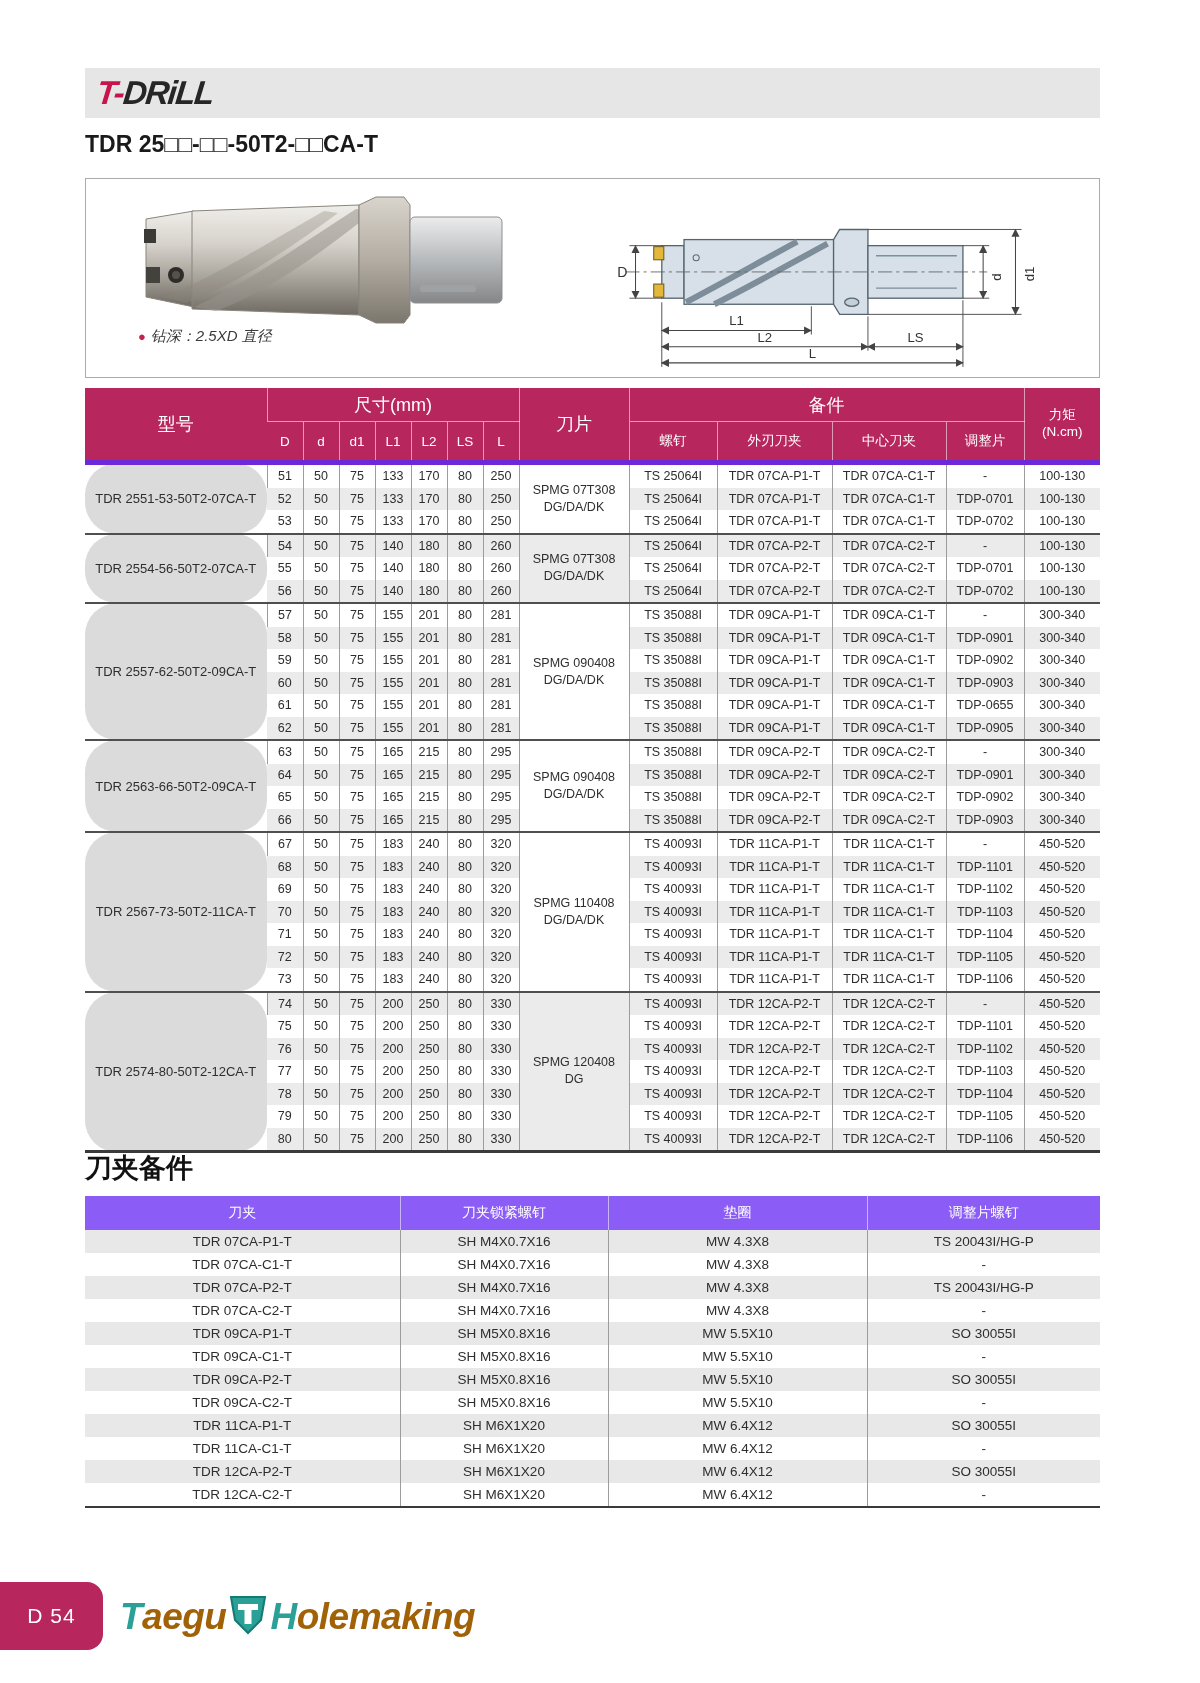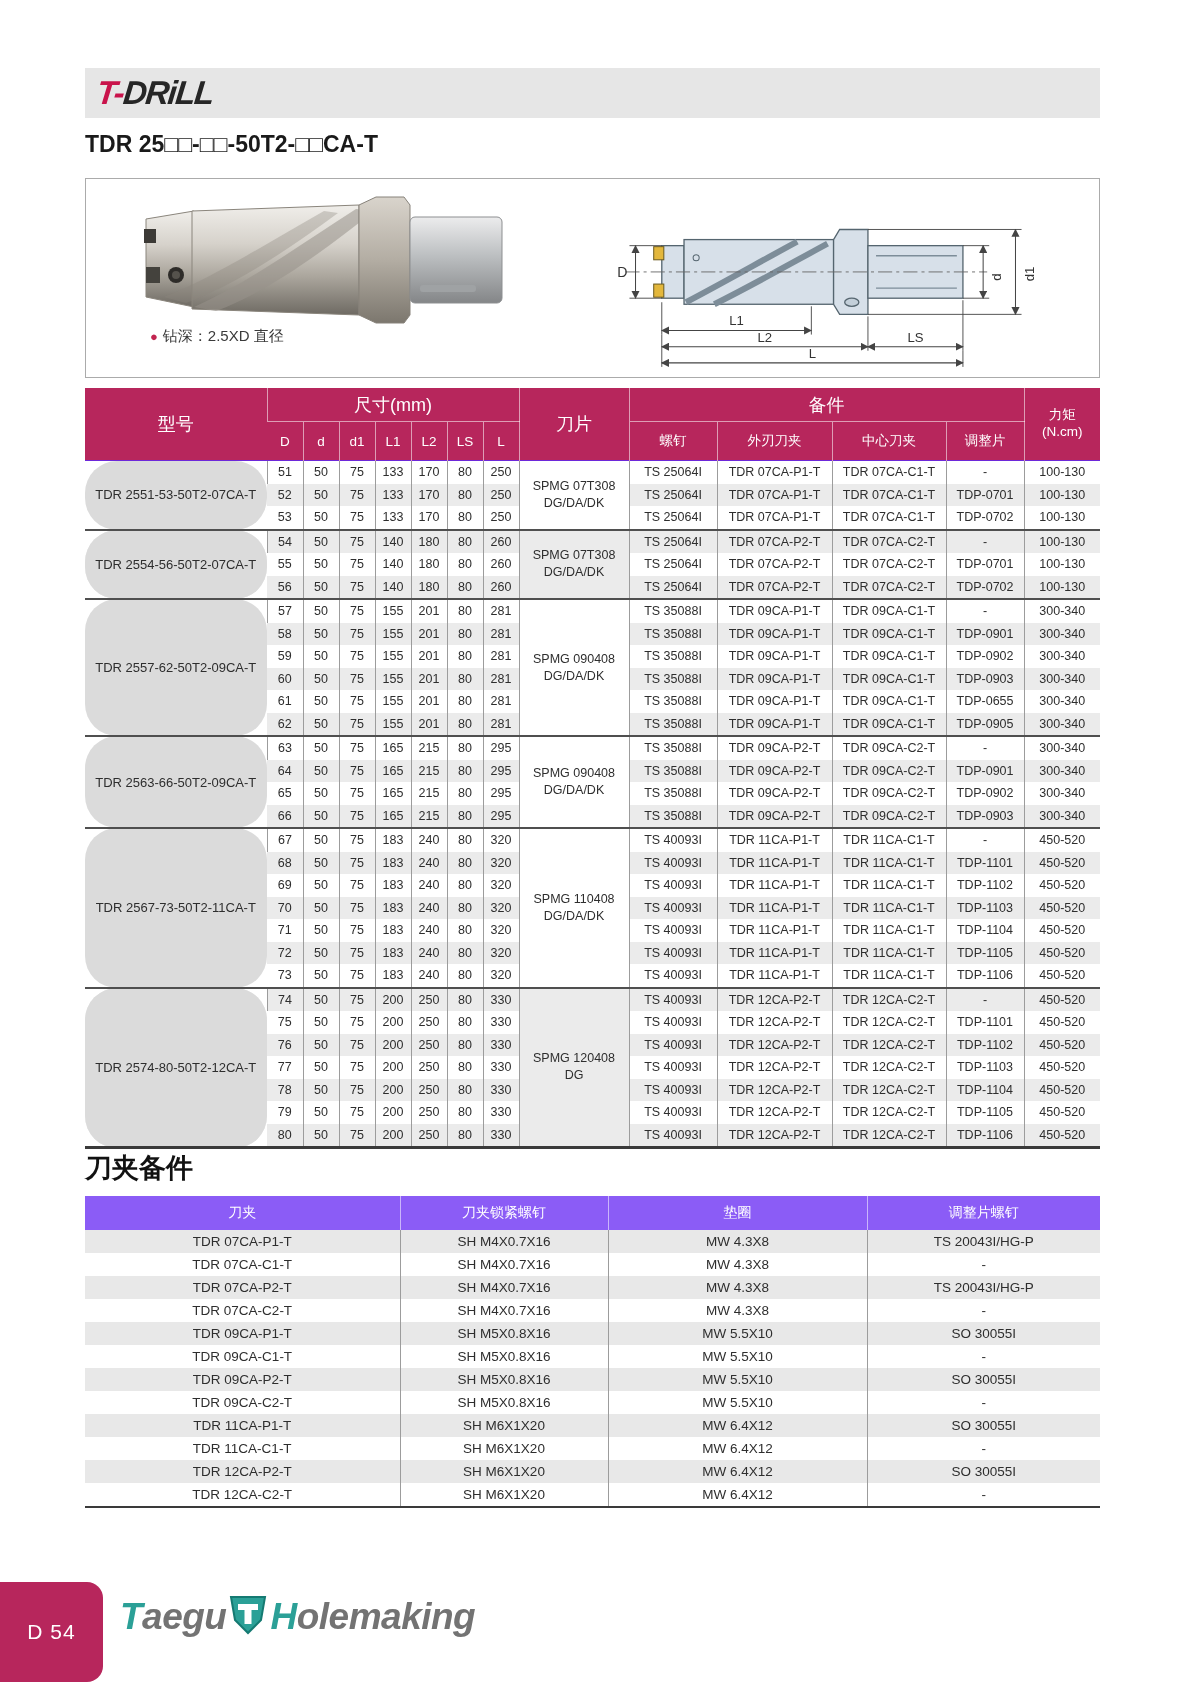--- a/index.html
+++ b/index.html
@@ -12,57 +12,57 @@
   .tdrill{font-weight:bold;font-style:italic;font-size:33px;letter-spacing:-1.5px;transform:skewX(-6deg);}
   .tdrill .t{color:#C9134B;} .tdrill .rest{color:#262626;}
 
   .title{position:absolute;left:85px;top:131px;font-size:23px;font-weight:bold;color:#1a1a1a;}
 
   
   .panel{position:absolute;left:85px;top:178px;width:1015px;height:200px;background:#fff;
          border:1px solid #ABABAB;box-sizing:border-box;}
   .photo{position:absolute;left:38px;top:10px;}
   .diagram{position:absolute;left:472px;top:4px;}
-  .note{position:absolute;left:64px;top:148px;font-size:15px;color:#3a3a3a;}
+  .note{position:absolute;left:52px;top:148px;font-size:15px;color:#3a3a3a;font-style:italic;}
   .note .bullet{color:#C2244F;margin-right:5px;font-size:13px;}
 
   
   table{border-collapse:collapse;table-layout:fixed;}
   .spec{position:absolute;left:85px;top:388px;width:1015px;font-size:12.5px;border-bottom:3px solid #3A3A3A;}
   .spec th{background:#B7265C;color:#fff;font-weight:normal;font-size:18px;padding:0;
            border-left:1px solid rgba(255,255,255,.55);}
   .spec thead tr:first-child th{height:33px;}
   .spec thead tr:last-child th{height:38px;font-size:13.5px;border-top:1px solid rgba(255,255,255,.55);}
   .spec th:first-child{border-left:none;}
   .spec th.torque-h{line-height:1.25;font-size:13.5px;}
   .spec td{height:22.5px;text-align:center;padding:0;border-left:1px solid #9C9C9C;color:#2e2e2e;}
   .spec td:first-child{border-left:none;}
   .spec tr.stripe{background:#EBEBEB;}
   .spec td.model{background:#DBDBDB;font-size:13px;border-radius:32px;}
   .spec td.insert{white-space:pre-line;line-height:1.35;background:transparent;}
   .spec tr.gstart td{border-top:2px solid #4F4F4F;}
-  .spec tbody tr:first-child td{border-top:1px solid #6d28d9;margin-left:25px;}
+  .spec tbody tr:first-child td{border-top:5px solid #6d28d9;margin-left:25px;}
 
   
   .spares-title{position:absolute;left:85px;top:1150px;font-size:27px;font-weight:bold;color:#111;font-family:Liberation Serif, serif;}
   .spares{position:absolute;left:85px;top:1196px;width:1015px;font-size:13.5px;border-bottom:2.5px solid #3A3A3A;}
   .spares th{background:#8b5cf6;color:#fff;font-weight:normal;font-size:14px;height:32px;
              border-left:1px solid rgba(255,255,255,.55);}
   .spares th:first-child{border-left:none;}
   .spares td{height:23px;text-align:center;padding:0;border-left:1px solid #9C9C9C;color:#2e2e2e;}
   .spares td:first-child{border-left:none;}
   .spares tr.stripe{background:#E8E8E8;}
 
   
-  .page-badge{position:absolute;left:0;top:1582px;width:103px;height:100px;background:#B7265C;
+  .page-badge{position:absolute;left:0;top:1582px;width:103px;height:68px;background:#B7265C;
               border-radius:0 16px 16px 0;color:#fff;display:flex;align-items:center;justify-content:center;
               font-size:21px;letter-spacing:1px;}
   .footer-logo{position:absolute;left:120px;top:1592px;display:flex;align-items:center;
                font-size:37px;font-weight:bold;font-style:italic;letter-spacing:-0.5px;}
-  .footer-logo .teal{color:#2BA097;} .footer-logo .dark{color:#737373;}
+  .footer-logo .teal{color:#2BA097;} .footer-logo .dark{color:#a16207;}
   .footer-logo svg{margin:0 2px 6px 2px;}
 </style>
 </head>
 <body>
 
 <div class="page">
 
   <div class="band">
     <div class="tdrill">
       <span class="t">T-</span><span class="rest">DRiLL</span>

